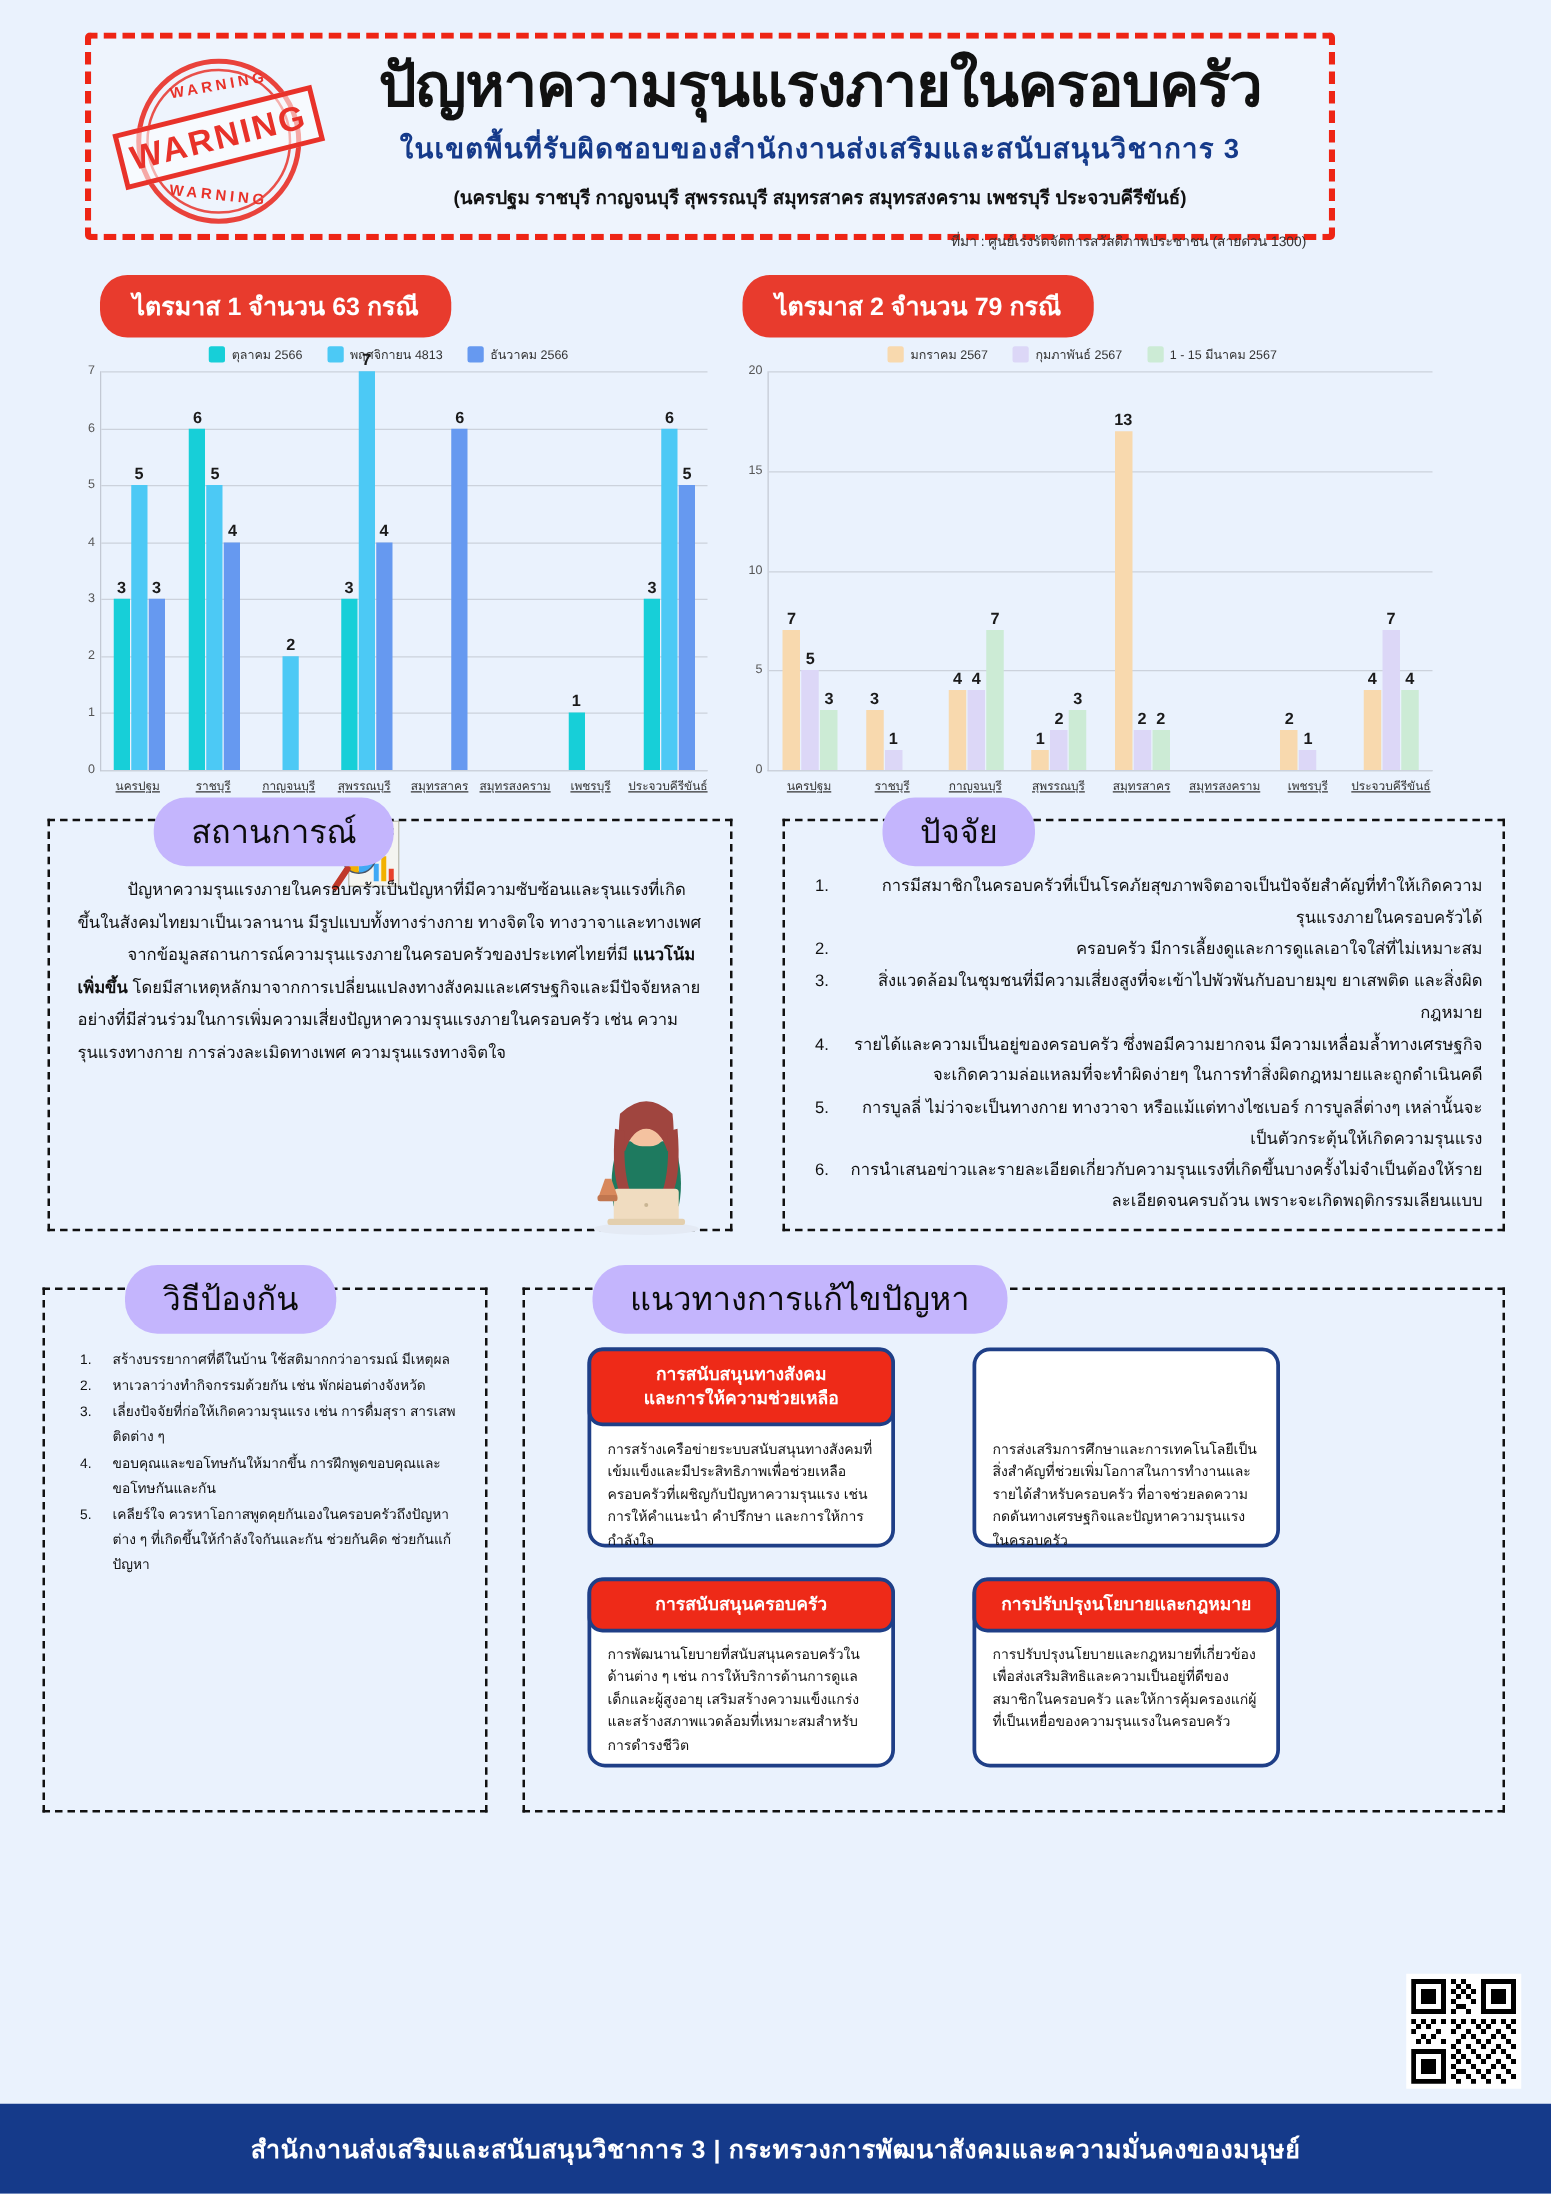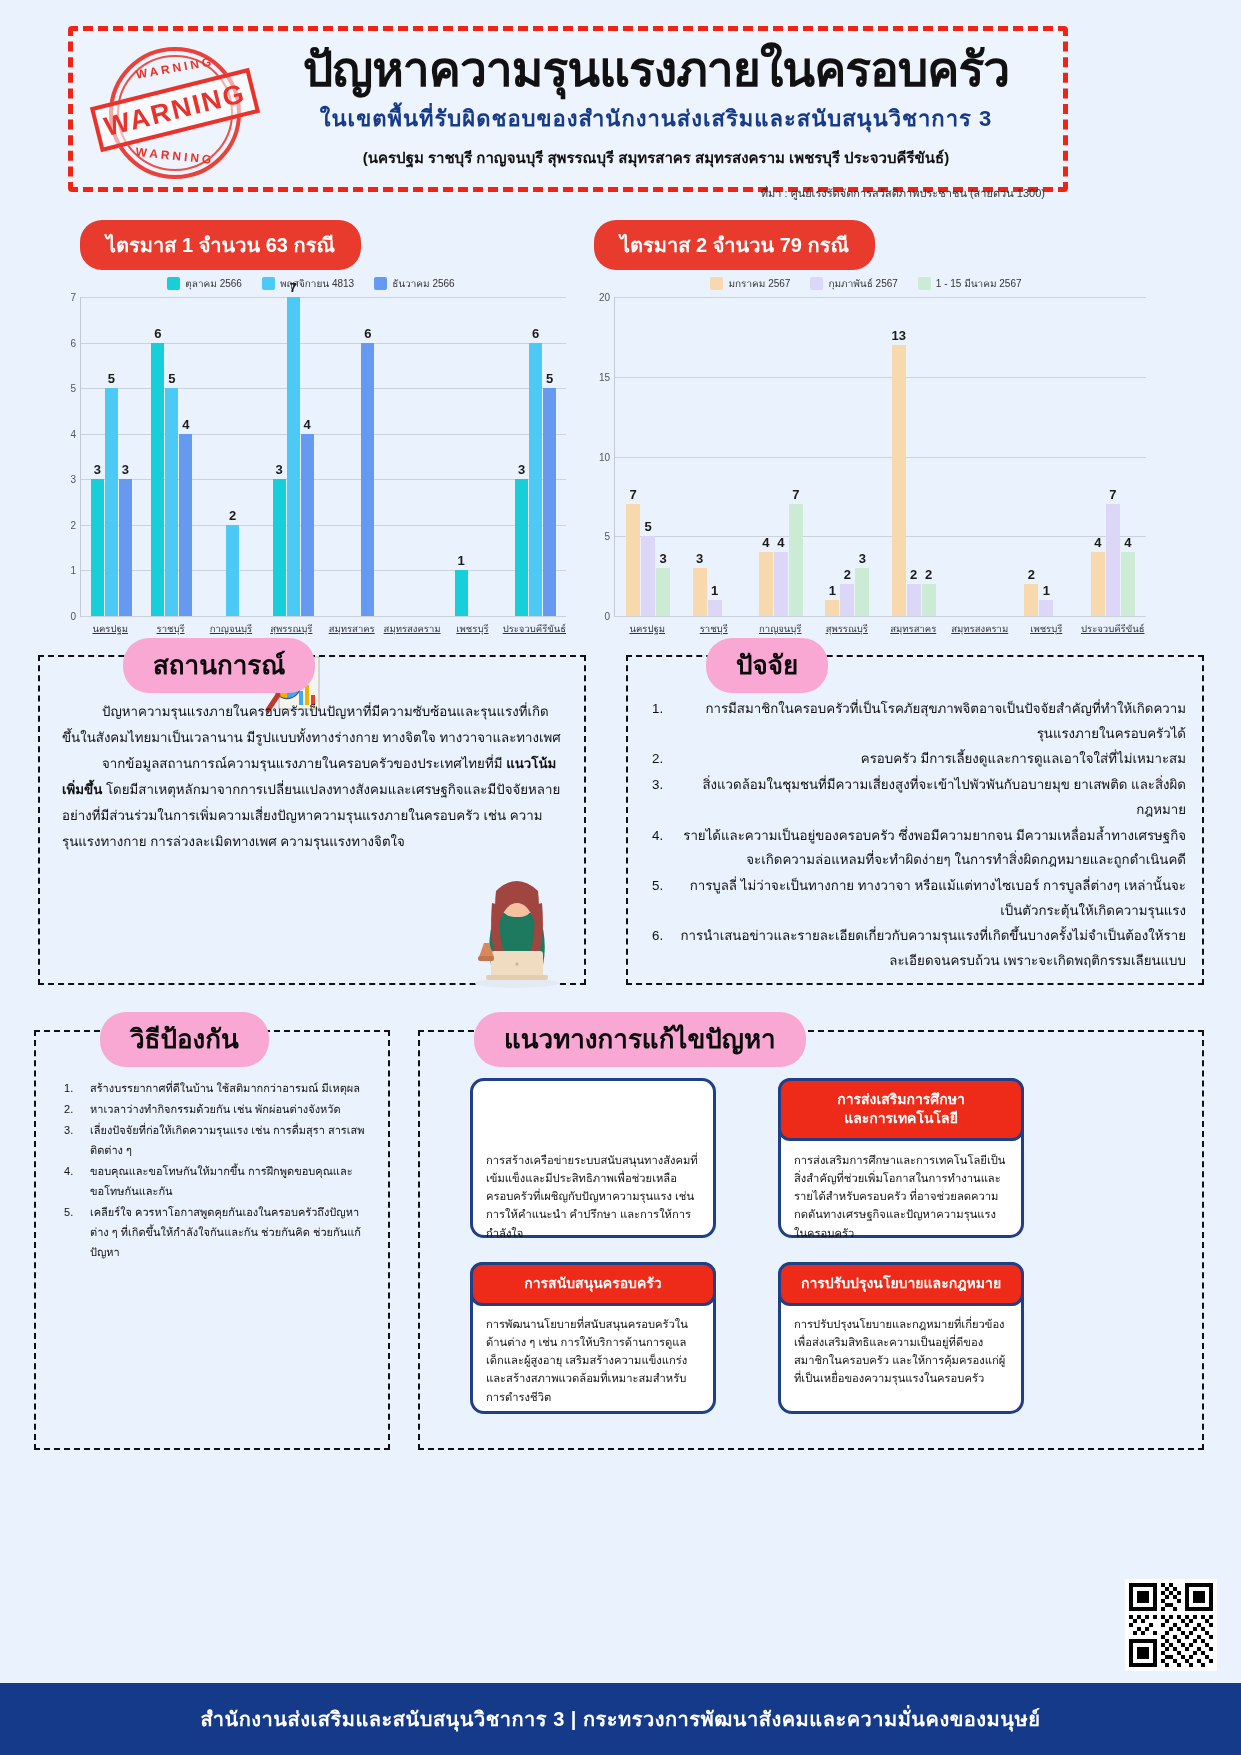--- a/index.html
+++ b/index.html
@@ -113,22 +113,22 @@
     position: absolute; bottom: 100%; left: 50%; transform: translateX(-50%);
     font-size: 13px; font-weight: bold; color: #1a1a1a; margin-bottom: 2px;
     white-space: nowrap;
   }
   .xlabels { display: flex; margin-top: 4px; }
   .xlabels div { flex: 1; text-align: center; font-size: 9.5px; color: #333; text-decoration: underline; }
 
   
   .tab {
     position: absolute; z-index: 6;
-    background: #f9a8d4; color: #0b0b0b;
-    font-size: 26px; font-weight: bold;
+    background: #c4b5fd; color: #0b0b0b;
+    font-size: 26px; font-weight: normal;
     padding: 6px 30px 8px; border-radius: 26px;
     white-space: nowrap;
   }
   .dashbox {
     position: absolute;
     border: 2px dashed #111;
     background: transparent;
   }
   .body-text { font-size: 13.3px; color: #111; line-height: 1.95; }
   .body-text p { text-indent: 40px; }
@@ -525,28 +525,28 @@
         <li>เลี่ยงปัจจัยที่ก่อให้เกิดความรุนแรง  เช่น การดื่มสุรา สารเสพติดต่าง ๆ</li>
         <li>ขอบคุณและขอโทษกันให้มากขึ้น การฝึกพูดขอบคุณและขอโทษกันและกัน</li>
         <li>เคลียร์ใจ ควรหาโอกาสพูดคุยกันเองในครอบครัวถึงปัญหาต่าง ๆ ที่เกิดขึ้นให้กำลังใจกันและกัน ช่วยกันคิด ช่วยกันแก้ปัญหา</li>
       </ol>
   </div>
 
   <div class="tab" style="left:474px;top:1012px;">แนวทางการแก้ไขปัญหา</div>
   <div class="dashbox" style="left:418px;top:1030px;width:786px;height:420px;"></div>
 
   <div class="solcard" style="left:470px;top:1078px;width:246px;height:160px;">
+    <div class="cap">
+      <div>การสนับสนุนทางสังคม</div>
+      <div>และการให้ความช่วยเหลือ</div>
+    </div>
     <div class="txt" style="padding-top:70px;">การสร้างเครือข่ายระบบสนับสนุนทางสังคมที่เข้มแข็งและมีประสิทธิภาพเพื่อช่วยเหลือครอบครัวที่เผชิญกับปัญหาความรุนแรง เช่น การให้คำแนะนำ คำปรึกษา และการให้การกำลังใจ</div>
   </div>
 
   <div class="solcard" style="left:778px;top:1078px;width:246px;height:160px;">
-    <div class="cap">
-      <div>การส่งเสริมการศึกษา</div>
-      <div>และการเทคโนโลยี</div>
-    </div>
     <div class="txt" style="padding-top:70px;">การส่งเสริมการศึกษาและการเทคโนโลยีเป็นสิ่งสำคัญที่ช่วยเพิ่มโอกาสในการทำงานและรายได้สำหรับครอบครัว ที่อาจช่วยลดความกดดันทางเศรษฐกิจและปัญหาความรุนแรงในครอบครัว</div>
   </div>
 
   <div class="solcard" style="left:470px;top:1262px;width:246px;height:152px;">
     <div class="cap">
       <div>การสนับสนุนครอบครัว</div>
     </div>
     <div class="txt" style="padding-top:50px;">การพัฒนานโยบายที่สนับสนุนครอบครัวในด้านต่าง ๆ เช่น การให้บริการด้านการดูแลเด็กและผู้สูงอายุ เสริมสร้างความแข็งแกร่งและสร้างสภาพแวดล้อมที่เหมาะสมสำหรับการดำรงชีวิต</div>
   </div>
 

